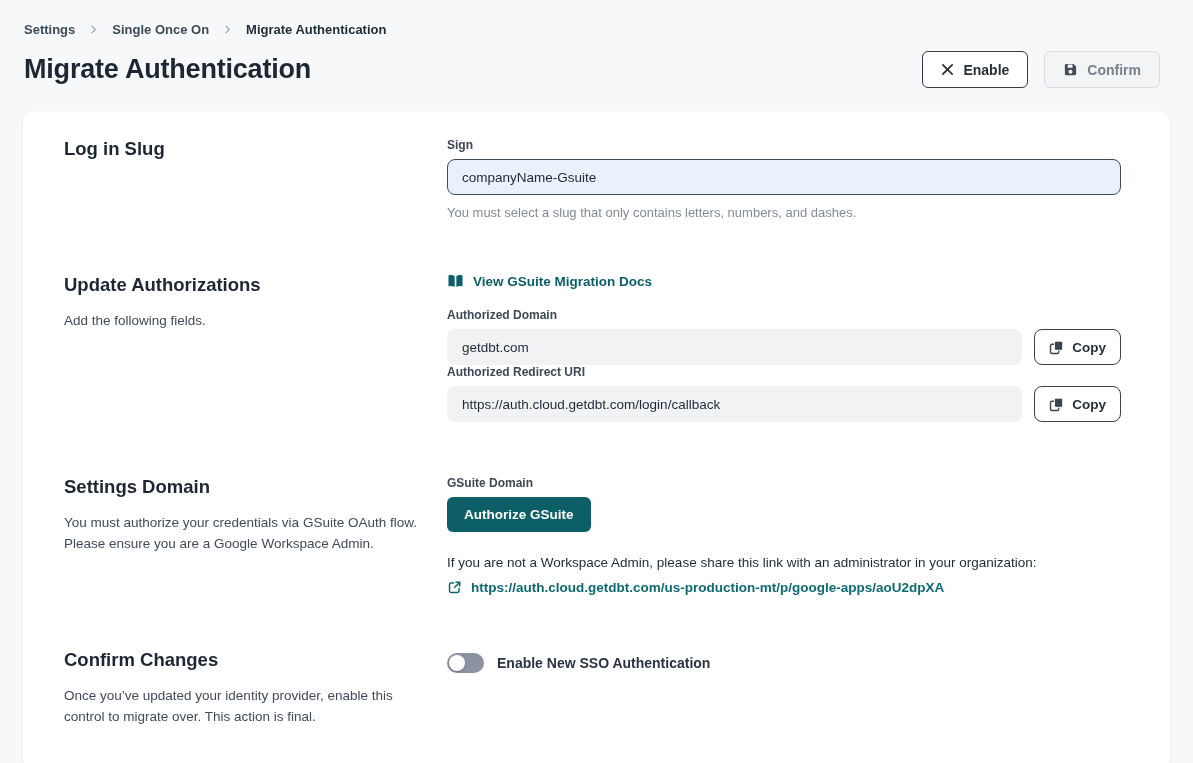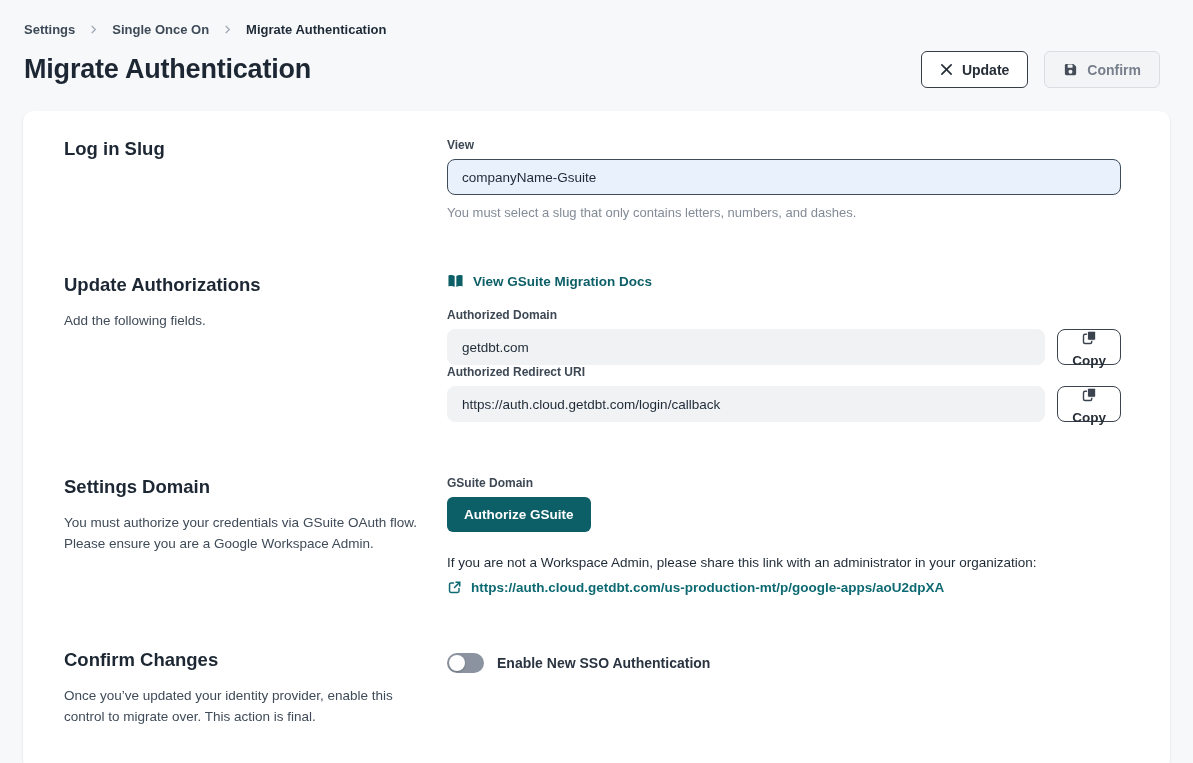--- a/index.html
+++ b/index.html
@@ -55,21 +55,21 @@
   .input-readonly { background:#f1f2f4; border:1px solid #f1f2f4; }
   .input-plain { background:#fff; border:1px solid #7e8794; }
   .helper-text { margin-top:10px; font-size:13px; color:#828b96; }
   .field-row { display:flex; gap:12px; align-items:center; }
   .field-row .grow { flex:1; }
   .field-block + .field-block { }
   .btn-copy {
     display:inline-flex; align-items:center; gap:8px;
     height:36px; padding:0 14px;
     background:#fff; border:1px solid #3a434e; border-radius:8px;
-    font-size:13.5px; font-weight:600; color:#262e37; cursor:pointer;flex-direction:column;
+    font-size:13.5px; font-weight:600; color:#262e37; cursor:pointer;
   }
   .docs-link {
     display:inline-flex; align-items:center; gap:9px;
     font-size:13.5px; font-weight:700; color:#0c5f66;
     cursor:pointer; margin-bottom:19px;
   }
   .btn-teal {
     height:35px; padding:0 17px;
     background:#0c5f66; color:#fff; border:none; border-radius:6px;
     font-family:"Liberation Sans", sans-serif;
@@ -117,21 +117,21 @@
 
 <header class="page-header">
   <h1 class="page-title">Migrate Authentication</h1>
   <div class="header-actions">
     <button class="btn btn-cancel">
       <span class="icon">
         <svg width="13" height="13" viewBox="0 0 14 14">
             <path d="M2 2 12 12 M12 2 2 12" stroke="#262e37" stroke-width="1.8" stroke-linecap="round"></path>
           </svg>
       </span>
-      <span>Update</span>
+      <span>Enable</span>
     </button>
     <button class="btn btn-confirm">
       <span class="icon">
         <svg width="15" height="15" viewBox="0 0 16 16">
           <path fill="#454e58" d="M2 3.5C2 2.7 2.7 2 3.5 2h7.6L14 4.9v7.6c0 .8-.7 1.5-1.5 1.5h-9C2.7 14 2 13.3 2 12.5Z"></path>
           <rect x="5" y="2.6" width="5.2" height="3.6" rx="0.6" fill="#f3f4f6"></rect>
           <circle cx="8" cy="10.4" r="2.1" fill="#f3f4f6"></circle>
         </svg>
       </span>
       <span>Confirm</span>
@@ -139,21 +139,21 @@
   </div>
 </header>
 
 <main class="card">
 
   <section class="row">
     <div>
       <h2 class="section-heading">Log in Slug</h2>
     </div>
     <div>
-      <div class="field-label">View</div>
+      <div class="field-label">Sign</div>
       <input class="text-input input-slug" type="text" value="companyName-Gsuite" style="">
       <div class="helper-text">You must select a slug that only contains letters, numbers, and dashes.</div>
     </div>
   </section>
 
   <section class="row">
     <div>
       <h2 class="section-heading">Update Authorizations</h2>
       <p class="section-desc">Add the following fields.</p>
     </div>

